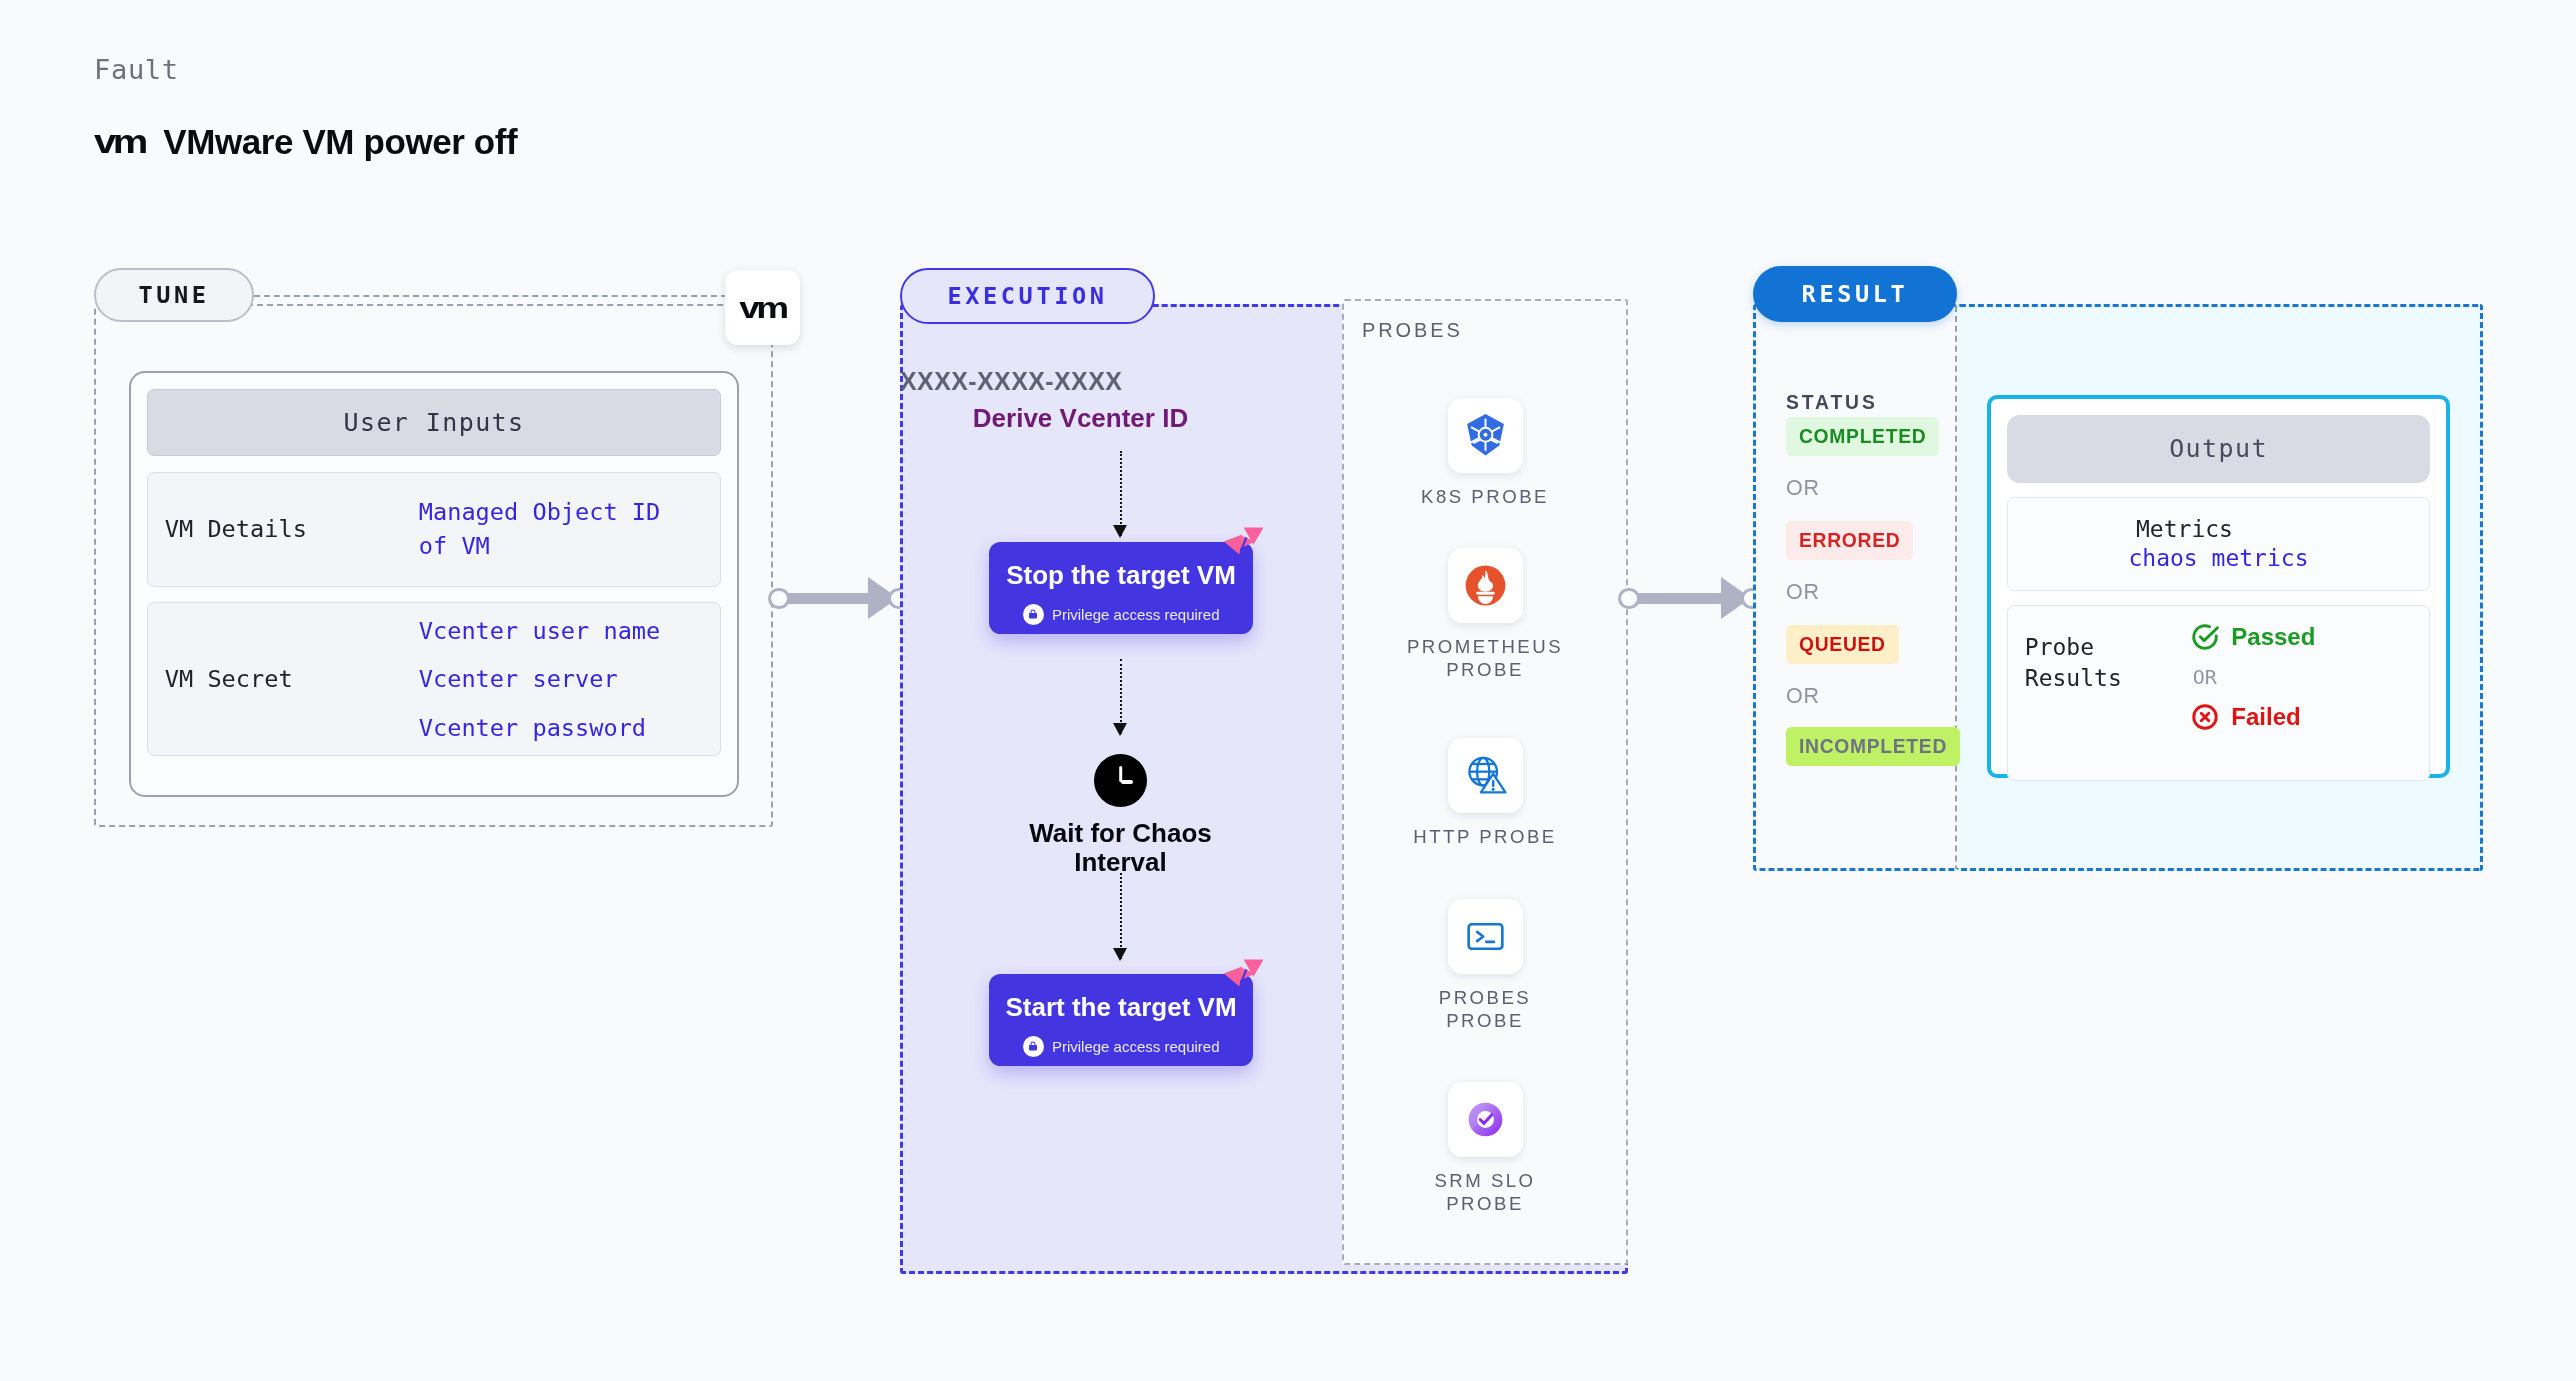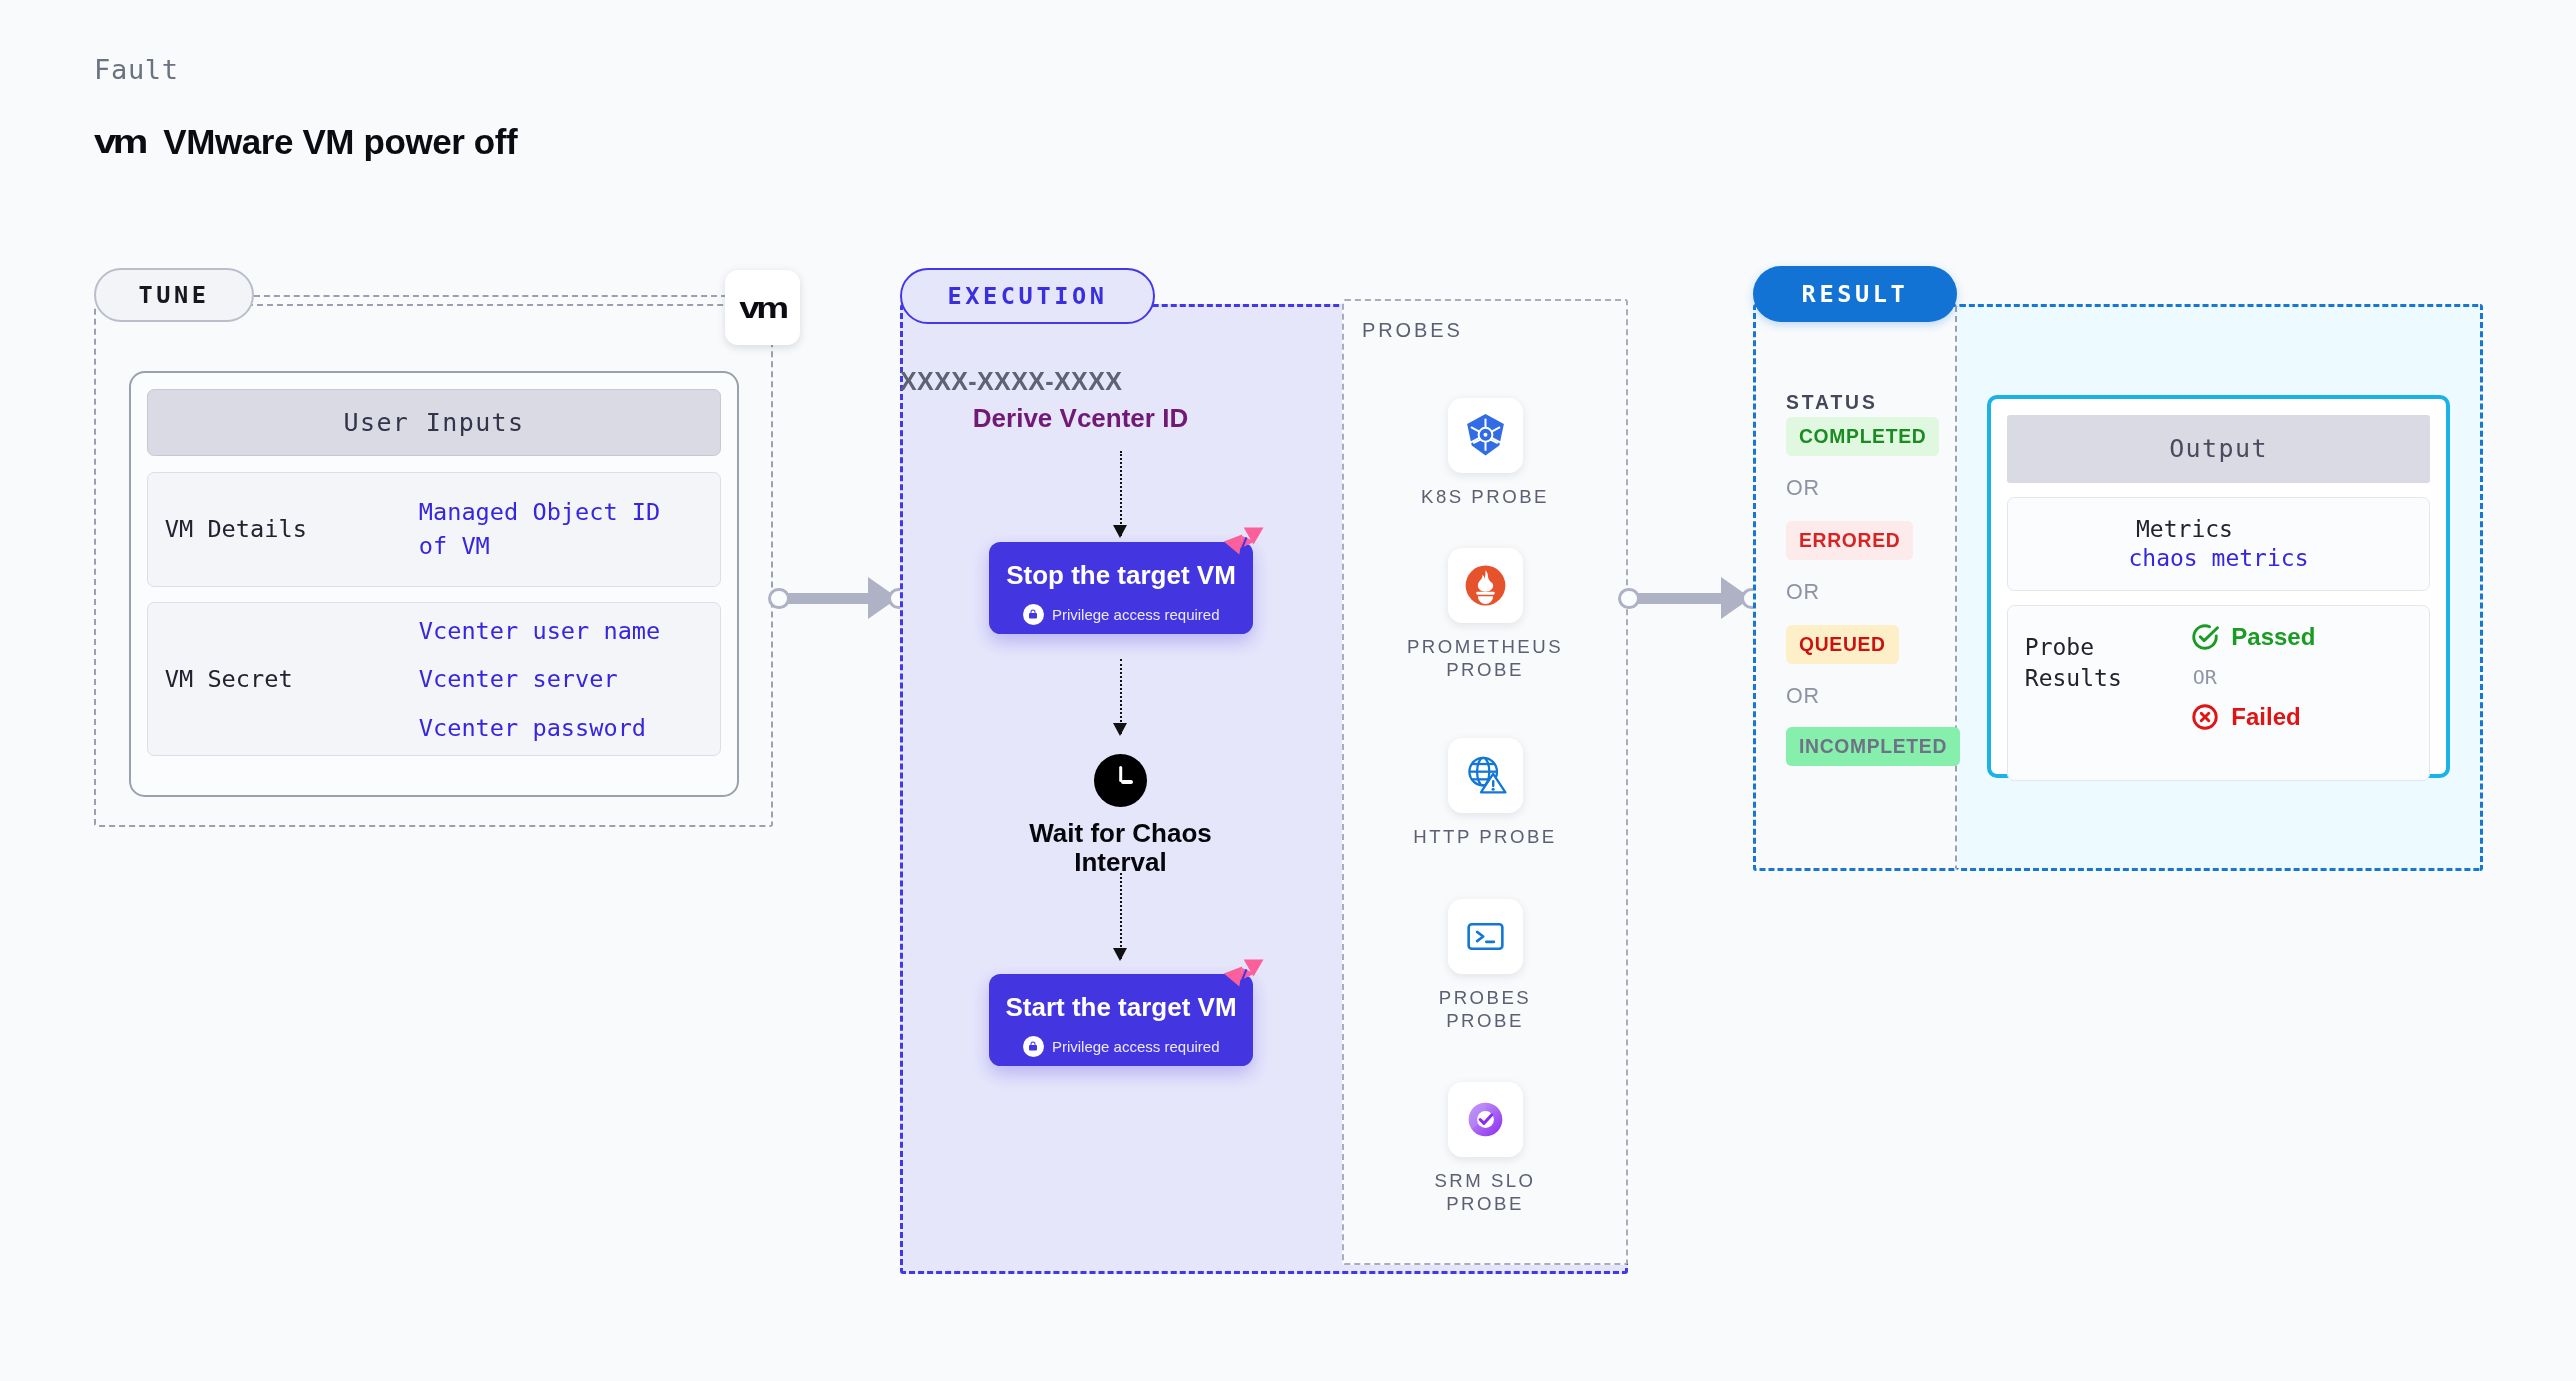--- a/index.html
+++ b/index.html
@@ -203,21 +203,21 @@
   .or-text {
     position: absolute; left: 1786px;
     font-size: 21.5px; color: #8e93a3; letter-spacing: 0.7px;
   }
 
   .output-card {
     position: absolute; left: 1987px; top: 395px; width: 463px; height: 383px;
     background: #fff; border: 4.3px solid #1bb2e8; border-radius: 10px; padding: 15.8px;
   }
   .output-head {
-    height: 68px; background: #d9dae3; border-radius: 3px;
+    height: 68px; background: #d9dae3; border-radius: 13px;
     display: flex; align-items: center; justify-content: center;
     font-family: "DejaVu Sans Mono", monospace;
     font-size: 25px; color: #4a4b5e; letter-spacing: 1.4px;
   }
   .output-row {
     margin-top: 14.3px; background: #fbfcfe; border: 1.4px solid #e4e6ee; border-radius: 7.2px;
     display: flex; align-items: center; padding: 15.8px 17px;
   }
   .output-row.r1 { height: 94px; flex-direction: column; }
   .output-row.r2 { height: 176px; align-items: flex-start; }
@@ -459,21 +459,21 @@
   <div class="pill" id="result-pill">RESULT</div>
 
   <div class="status-label">STATUS</div>
 
   <div class="badge" style="top:417px; background:#e0f7e0; color:#1a8c22;">COMPLETED</div>
   <div class="or-text" style="top:476px;">OR</div>
   <div class="badge" style="top:521px; background:#fdeaea; color:#d62424;">ERRORED</div>
   <div class="or-text" style="top:580px;">OR</div>
   <div class="badge" style="top:625px; background:#fdf0c8; color:#cc1111;">QUEUED</div>
   <div class="or-text" style="top:684px;">OR</div>
-  <div class="badge" style="top:727px; background:#86efac; color:#6d7284;">INCOMPLETED</div>
+  <div class="badge" style="top:727px; background:#bef264; color:#6d7284;">INCOMPLETED</div>
 
   <div class="output-card">
     <div class="output-head">Output</div>
 
     <div class="output-row r1">
       <div class="out-label">Metrics</div>
       <div class="out-val-blue">chaos metrics</div>
     </div>
 
     <div class="output-row r2">

